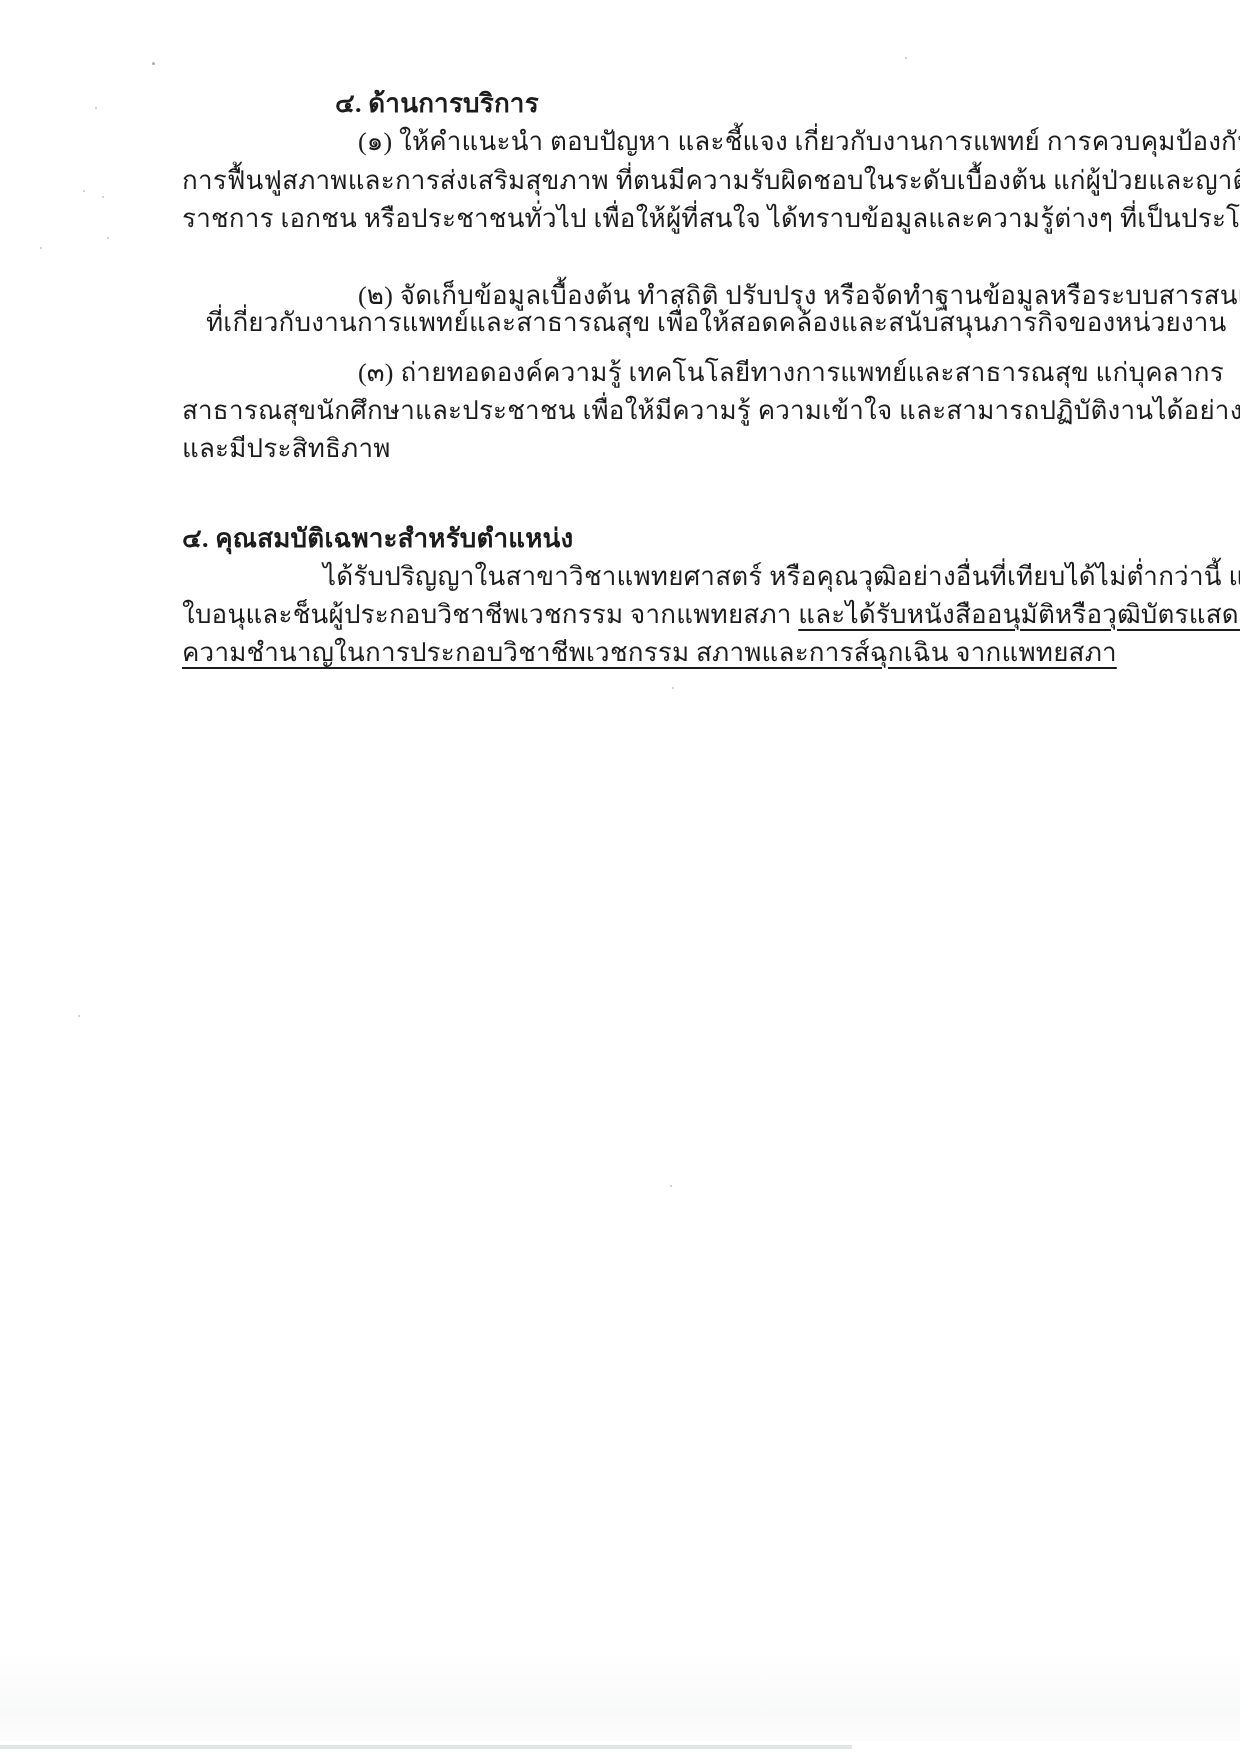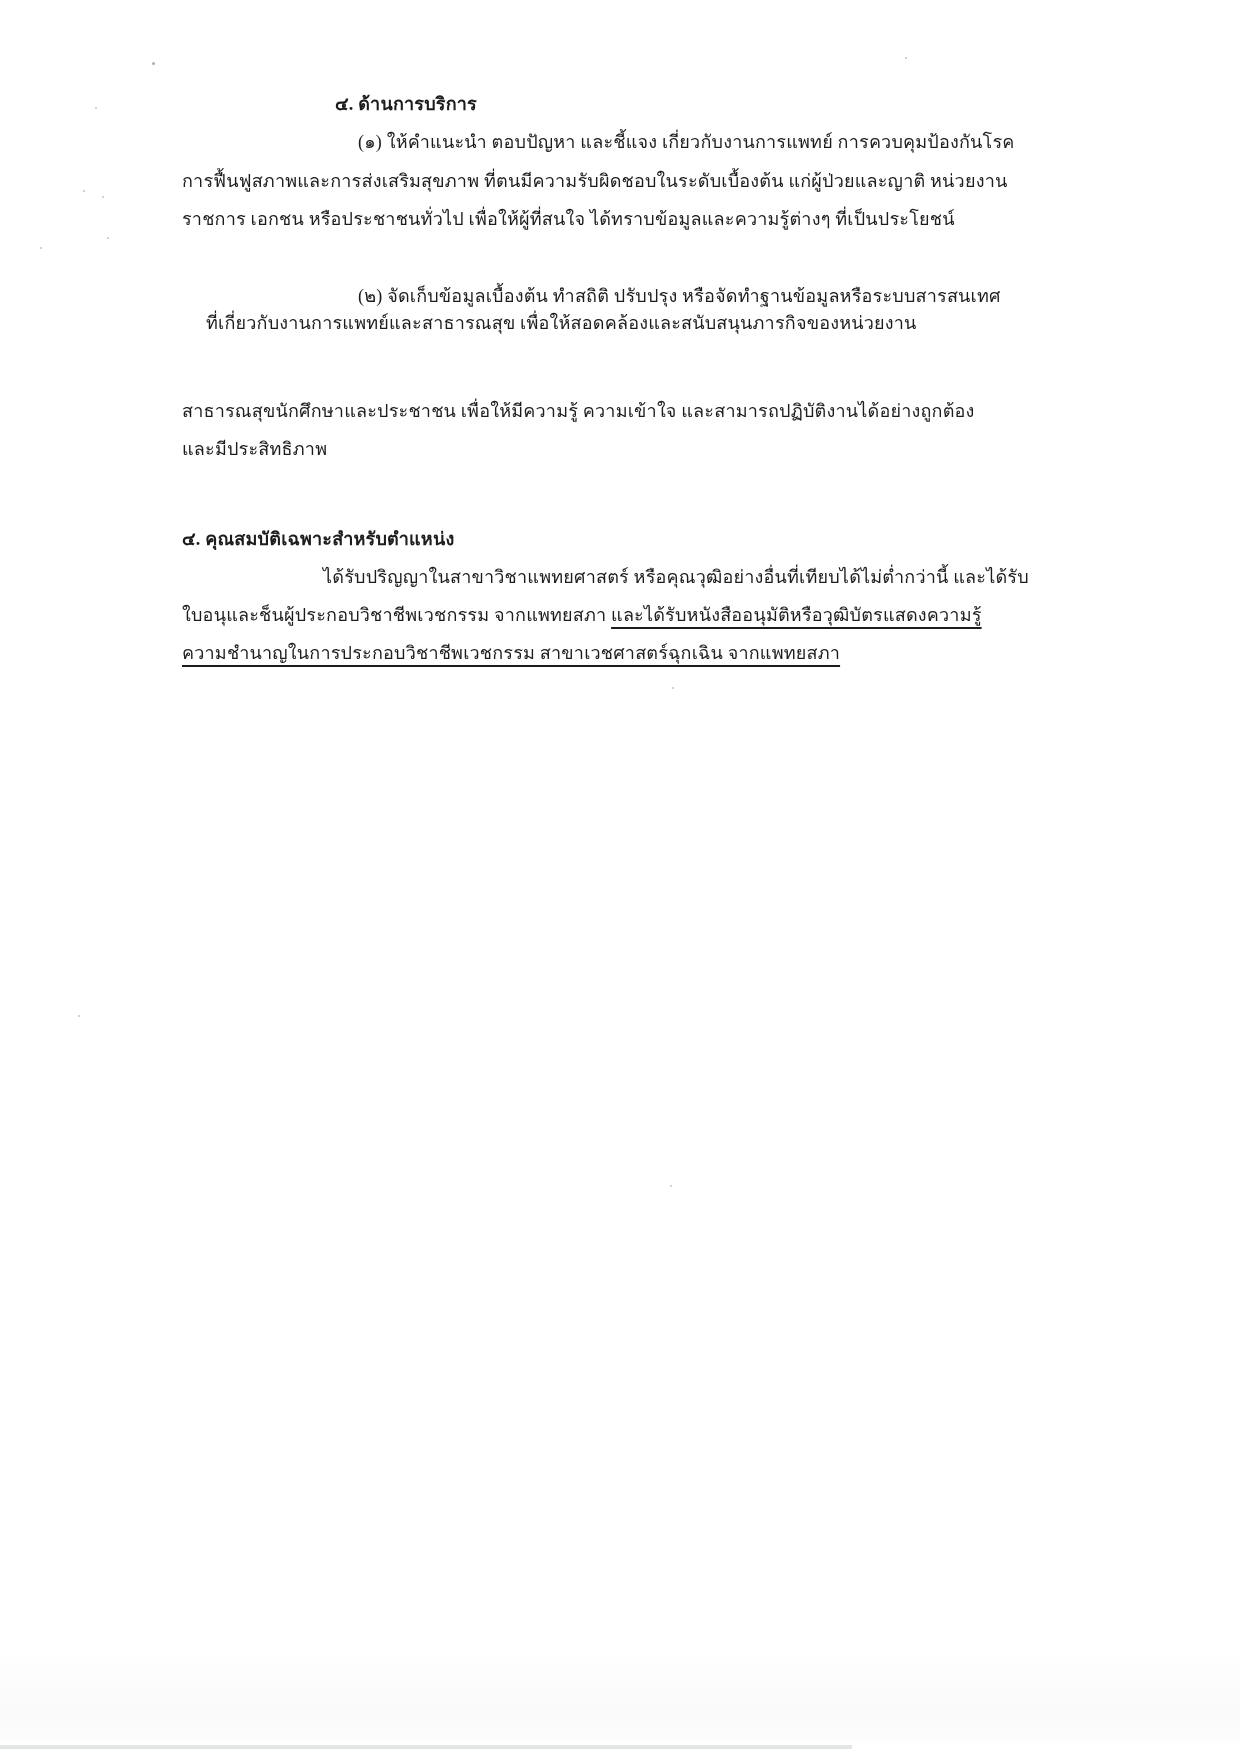--- a/index.html
+++ b/index.html
@@ -14,21 +14,21 @@
     background: #ffffff;
     overflow: hidden;
     font-family: "Liberation Serif", "DejaVu Sans", serif;
     color: #1c1c1c;
   }
   .line {
     position: absolute;
     left: 182px;
     height: 38px;
     line-height: 38px;
-    font-size: 18px;
+    font-size: 26px;
     white-space: nowrap;
     letter-spacing: 0.2px;
   }
   .heading {
     font-weight: bold;
   }
   .indent-heading1 { margin-left: 153px; }
   .indent-para     { margin-left: 176px; }
   .indent-qual     { margin-left: 141px; }
   .u {
@@ -80,31 +80,32 @@
   <div class="speckle tiny" style="left:670px; top:1185px;"></div>
   <div class="speckle tiny" style="left:905px; top:57px;"></div>
 
   <div class="line heading indent-heading1" style="top:85px;">๔. ด้านการบริการ</div>
 
   <div class="line indent-para" style="top:123px;">(๑) ให้คำแนะนำ ตอบปัญหา และชี้แจง เกี่ยวกับงานการแพทย์ การควบคุมป้องกันโรค</div>
   <div class="line" style="top:162px;">การฟื้นฟูสภาพและการส่งเสริมสุขภาพ ที่ตนมีความรับผิดชอบในระดับเบื้องต้น แก่ผู้ป่วยและญาติ หน่วยงาน</div>
   <div class="line" style="top:200px;">ราชการ เอกชน หรือประชาชนทั่วไป เพื่อให้ผู้ที่สนใจ ได้ทราบข้อมูลและความรู้ต่างๆ ที่เป็นประโยชน์</div>
   <div class="line indent-para" style="top:277px;">(๒) จัดเก็บข้อมูลเบื้องต้น ทำสถิติ ปรับปรุง หรือจัดทำฐานข้อมูลหรือระบบสารสนเทศ</div>
   <div class="line" style="top:304px;margin-left:24px;">ที่เกี่ยวกับงานการแพทย์และสาธารณสุข เพื่อให้สอดคล้องและสนับสนุนภารกิจของหน่วยงาน</div>
+  <div class="line indent-para" style="top:354px;">(๓) ถ่ายทอดองค์ความรู้ เทคโนโลยีทางการแพทย์และสาธารณสุข แก่บุคลากร</div>
   <div class="line" style="top:392px;">สาธารณสุขนักศึกษาและประชาชน เพื่อให้มีความรู้ ความเข้าใจ และสามารถปฏิบัติงานได้อย่างถูกต้อง</div>
   <div class="line" style="top:430px;">และมีประสิทธิภาพ</div>
 
   <div class="line heading" style="top:520px;">๔. คุณสมบัติเฉพาะสำหรับตำแหน่ง</div>
 
   <div class="line indent-qual" style="top:558px;">ได้รับปริญญาในสาขาวิชาแพทยศาสตร์ หรือคุณวุฒิอย่างอื่นที่เทียบได้ไม่ต่ำกว่านี้ และได้รับ</div>
 
   <div class="line" style="top:596px;">
     <span>ใบอนุและช็นผู้ประกอบวิชาชีพเวชกรรม จากแพทยสภา </span><span class="u">และได้รับหนังสืออนุมัติหรือวุฒิบัตรแสดงความรู้</span>
   </div>
 
   <div class="line" style="top:634px;">
-    <span class="u">ความชำนาญในการประกอบวิชาชีพเวชกรรม สาขาเวชศาสตร์ฉุกเฉิน จากแพทยสภา</span>
+    <span class="u">ความชำนาญในการประกอบวิชาชีพเวชกรรม สภาพและการส์ฉุกเฉิน จากแพทยสภา</span>
   </div>
 
   <div class="paper-noise"></div>
   <div class="scan-band"></div>
 
 </div>
 
 </body></html>

